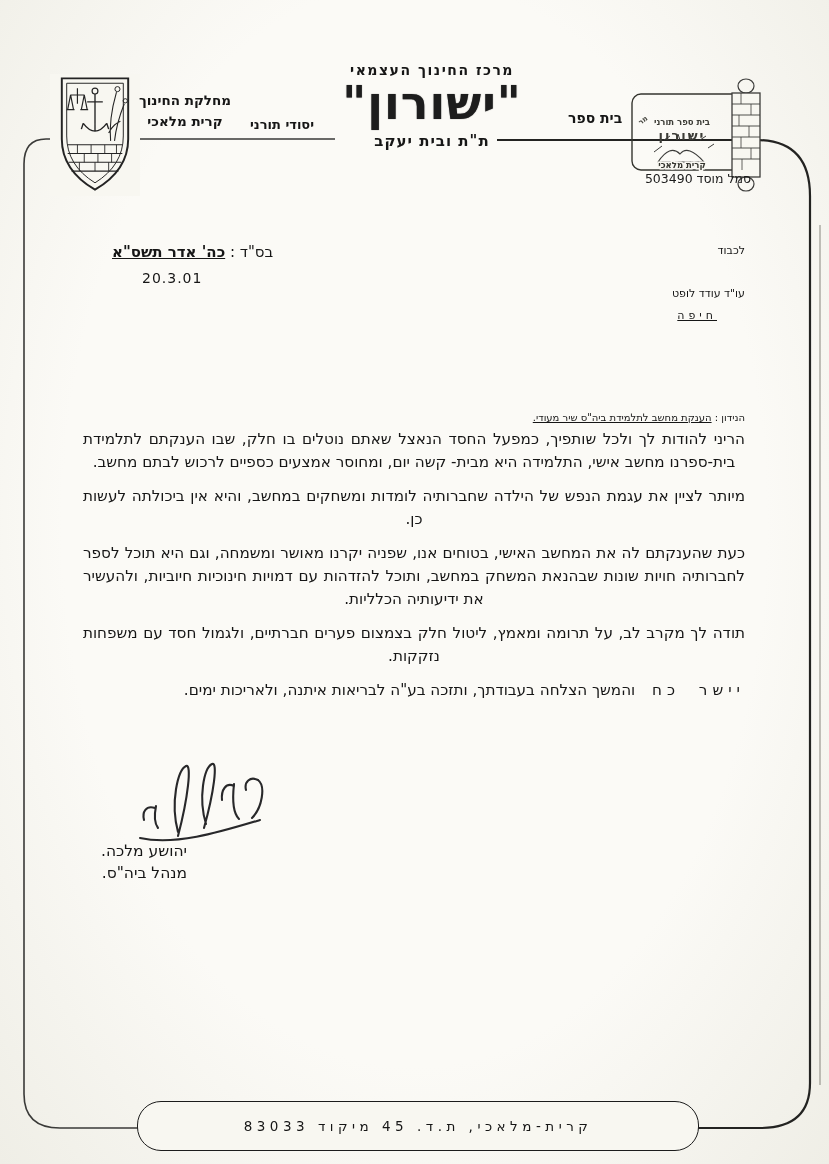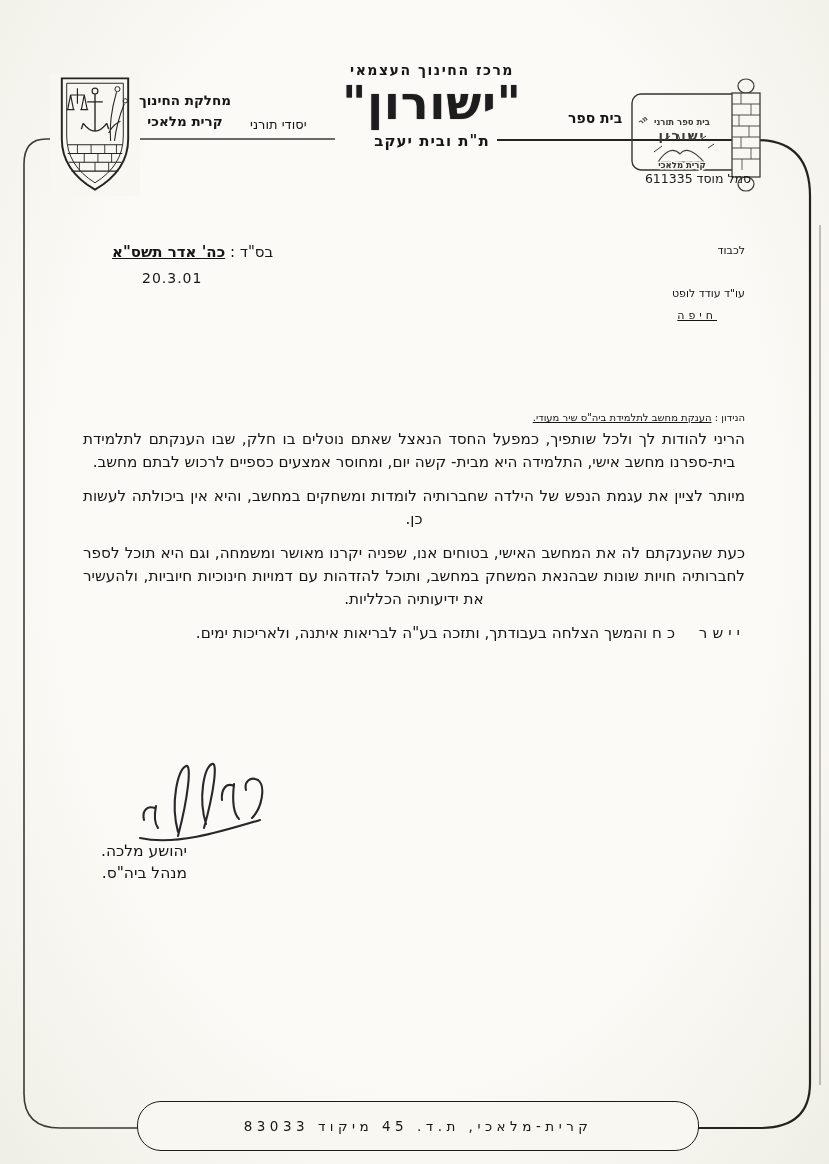--- a/index.html
+++ b/index.html
@@ -25,21 +25,21 @@
   .abs{position:absolute;}
   svg{display:block;}
   .frame-svg{position:absolute;top:0;left:0;pointer-events:none;}
 
   
   .hdr-center{left:332px;top:62px;width:200px;text-align:center;}
   .hdr-org{font-size:14px;font-weight:bold;letter-spacing:1.5px;white-space:nowrap;}
   .hdr-name{font-size:46px;font-weight:bold;line-height:1.0;margin-top:2px;letter-spacing:1px;color:#1d1d1d;text-shadow:0 0 1px #555;white-space:nowrap;}
   .hdr-sub{font-size:15px;font-weight:bold;margin-top:6px;letter-spacing:1px;white-space:nowrap;}
   .hdr-beitsefer{left:568px;top:110px;font-size:14px;font-weight:bold;white-space:nowrap;}
-  .hdr-yesodi{left:250px;top:117px;font-size:13px;font-weight:normal;white-space:nowrap;}
+  .hdr-yesodi{left:250px;top:117px;font-size:13px;font-weight:bold;white-space:nowrap;}
   .dept{left:133px;top:90px;width:104px;text-align:center;font-size:13.5px;font-weight:bold;line-height:21px;white-space:nowrap;}
   .emblem-box{left:50px;top:74px;background:var(--paper);padding:0 4px;}
   .stamp-box{left:630px;top:78px;}
   .stamp-label{left:632px;top:171px;width:132px;text-align:center;font-size:12.5px;white-space:nowrap;color:#1c1c1c;}
 
   
   .date-line{left:112px;top:243px;width:180px;text-align:left;font-size:15px;white-space:nowrap;direction:rtl;}
   .date-line .u{text-decoration:underline;font-weight:bold;}
   .civil-date{left:142px;top:270px;font-size:14px;letter-spacing:1px;direction:ltr;}
   .recipient{right:84px;top:241px;text-align:right;font-size:11px;line-height:20px;}
@@ -47,21 +47,21 @@
   .recipient .city{margin-top:2px;display:inline-block;font-weight:normal;letter-spacing:4px;text-decoration:underline;margin-right:28px;}
 
   
   .subject{right:84px;top:412px;font-size:10px;font-weight:normal;white-space:nowrap;}
   .subject .u{text-decoration:underline;}
 
   
   .letter-body{right:84px;top:428px;width:662px;font-size:15.2px;line-height:23px;text-align:justify;}
   .letter-body p{margin:0 0 11px 0;text-align:justify;text-align-last:center;}
   .closing{margin-top:3px;white-space:nowrap;text-align:right;}
-  .closing .spaced{letter-spacing:5px;word-spacing:9px;margin-left:0;}
+  .closing .spaced{letter-spacing:5px;word-spacing:9px;margin-left:12px;}
 
   
   .sig-scrawl{left:100px;top:758px;}
   .sig-block{left:101px;top:840px;font-size:15.5px;line-height:22px;text-align:right;}
 
   
   .footer-box{
     left:137px;top:1101px;width:560px;height:48px;
     border:1.6px solid #1c1c1c;border-radius:24px;
     background:var(--paper);
@@ -134,21 +134,21 @@
         <textPath href="#arc" startOffset="8%">מרכז החינוך העצמאי</textPath>
       </text>
       <text x="52" y="47" font-size="8.5" text-anchor="middle" fill="#3c3c36" stroke="none" font-weight="bold">בית ספר תורני</text>
       <text x="52" y="62" font-size="13" text-anchor="middle" fill="#3c3c36" stroke="none" font-weight="bold" letter-spacing="2">ישורון</text>
 
       <path d="M28,84 Q40,66 50,76 Q58,66 74,84 Z" stroke-width="1.1"></path>
       <path d="M24,74 L32,68 M34,62 L40,58 M48,56 L50,62 M60,56 L62,62 M70,62 L76,58 M78,70 L84,66" stroke-width="1"></path>
       <text x="52" y="90" font-size="8.5" text-anchor="middle" fill="#35352f" stroke="none" font-weight="bold" paint-order="stroke" style="stroke:#f8f7f1;stroke-width:3px;">קרית מלאכי</text>
     </svg>
   </div>
-  <div class="abs stamp-label">סמל מוסד 611335</div>
+  <div class="abs stamp-label">סמל מוסד 503490</div>
 
   <div class="abs date-line">
     <span>בס"ד :</span>
     <span class="u">כה' אדר תשס"א</span>
   </div>
   <div class="abs civil-date">20.3.01</div>
 
   <div class="abs recipient">
     <div>לכבוד</div>
     <div class="name">עו"ד עודד לופט</div>
@@ -157,20 +157,21 @@
 
   <div class="abs subject">
     <span>הנידון :</span>
     <span class="u">הענקת מחשב לתלמידת ביה"ס שיר מעודי.</span>
   </div>
 
   <div class="abs letter-body">
     <p>הריני להודות לך ולכל שותפיך, כמפעל החסד הנאצל שאתם נוטלים בו חלק, שבו הענקתם לתלמידת בית-ספרנו מחשב אישי, התלמידה היא מבית- קשה יום, ומחוסר אמצעים כספיים לרכוש לבתם מחשב.</p>
     <p>מיותר לציין את עגמת הנפש של הילדה שחברותיה לומדות ומשחקים במחשב, והיא אין ביכולתה לעשות כן.</p>
     <p>כעת שהענקתם לה את המחשב האישי, בטוחים אנו, שפניה יקרנו מאושר ומשמחה, וגם היא תוכל לספר לחברותיה חויות שונות שבהנאת המשחק במחשב, ותוכל להזדהות עם דמויות חינוכיות חיוביות, ולהעשיר את ידיעותיה הכלליות.</p>
+    <p>תודה לך מקרב לב, על תרומה ומאמץ, ליטול חלק בצמצום פערים חברתיים, ולגמול חסד עם משפחות נזקקות.</p>
     <div class="closing">
       <span class="spaced">יישר כח</span>
       <span>והמשך הצלחה בעבודתך, ותזכה בע"ה לבריאות איתנה, ולאריכות ימים.</span>
     </div>
   </div>
 
   <div class="abs sig-scrawl">
     <svg width="180" height="88" viewBox="0 0 180 88" fill="none" stroke="#28282a" stroke-width="2.1" stroke-linecap="round">
 
       <path d="M158,22 C166,28 162,50 152,60 M158,22 C150,18 144,24 146,32"></path>

